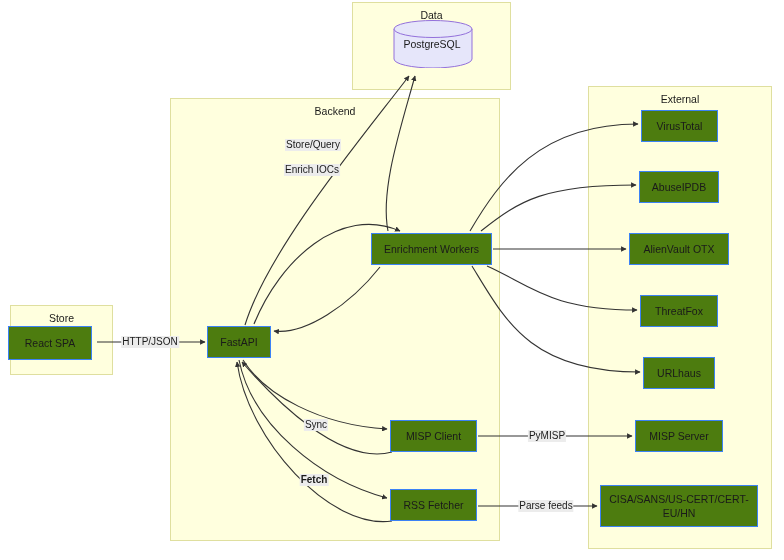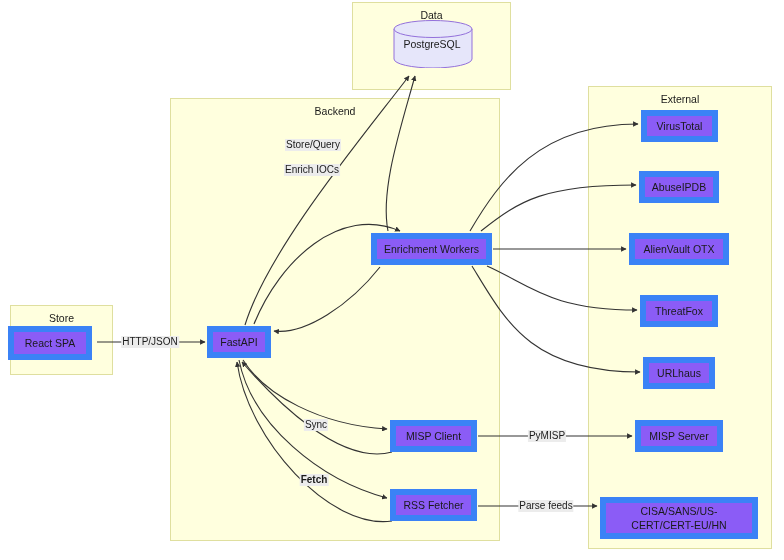--- a/index.html
+++ b/index.html
@@ -39,22 +39,22 @@
     position: absolute;
     left: 0;
     right: 0;
     top: 6px;
     text-align: center;
     font-size: 10.5px;
     color: #1a1a1a;
   }
   .node {
     position: absolute;
-    background: #8b5cf6;
-    border: 6px solid #3b82f6;
+    background: #4d7c0f;
+    border: 1px solid #3b82f6;
     box-sizing: border-box;
     display: flex;
     align-items: center;
     justify-content: center;
     text-align: center;
     font-size: 10.5px;
     color: #1a1a1a;
     line-height: 1.35;
     padding: 0 4px;
   }
@@ -176,21 +176,21 @@
   </div>
   <div class="node" id="node-threatfox" style="left: 640px; top: 295px; width: 78px; height: 32px;">
     <span>ThreatFox</span>
   </div>
   <div class="node" id="node-urlhaus" style="left: 643px; top: 357px; width: 72px; height: 32px;">
     <span>URLhaus</span>
   </div>
   <div class="node" id="node-misp_srv" style="left: 635px; top: 420px; width: 88px; height: 32px;">
     <span>MISP Server</span>
   </div>
-  <div class="node" id="node-ciscert" style="left: 600px; top: 485px; width: 158px; height: 42px; margin-top: 12px;">
+  <div class="node" id="node-ciscert" style="left: 600px; top: 485px; width: 158px; height: 42px;">
     <span>CISA/SANS/US-CERT/CERT-EU/HN</span>
   </div>
 
   <div class="edge-label" id="lbl-e_spa_api" style="left: 150px; top: 342px;">HTTP/JSON</div>
   <div class="edge-label" id="lbl-e_api_pg" style="left: 313px; top: 145px;">Store/Query</div>
   <div class="edge-label" id="lbl-e_api_workers" style="left: 312px; top: 170px;">Enrich IOCs</div>
   <div class="edge-label" id="lbl-e_api_misp" style="left: 316px; top: 425px;">Sync</div>
   <div class="edge-label" id="lbl-e_misp_srv" style="left: 547px; top: 436px;">PyMISP</div>
   <div class="edge-label" id="lbl-e_api_rss" style="left: 314px; top: 480px; font-weight: bold;">Fetch</div>
   <div class="edge-label" id="lbl-e_rss_cert" style="left: 546px; top: 506px;">Parse feeds</div>

